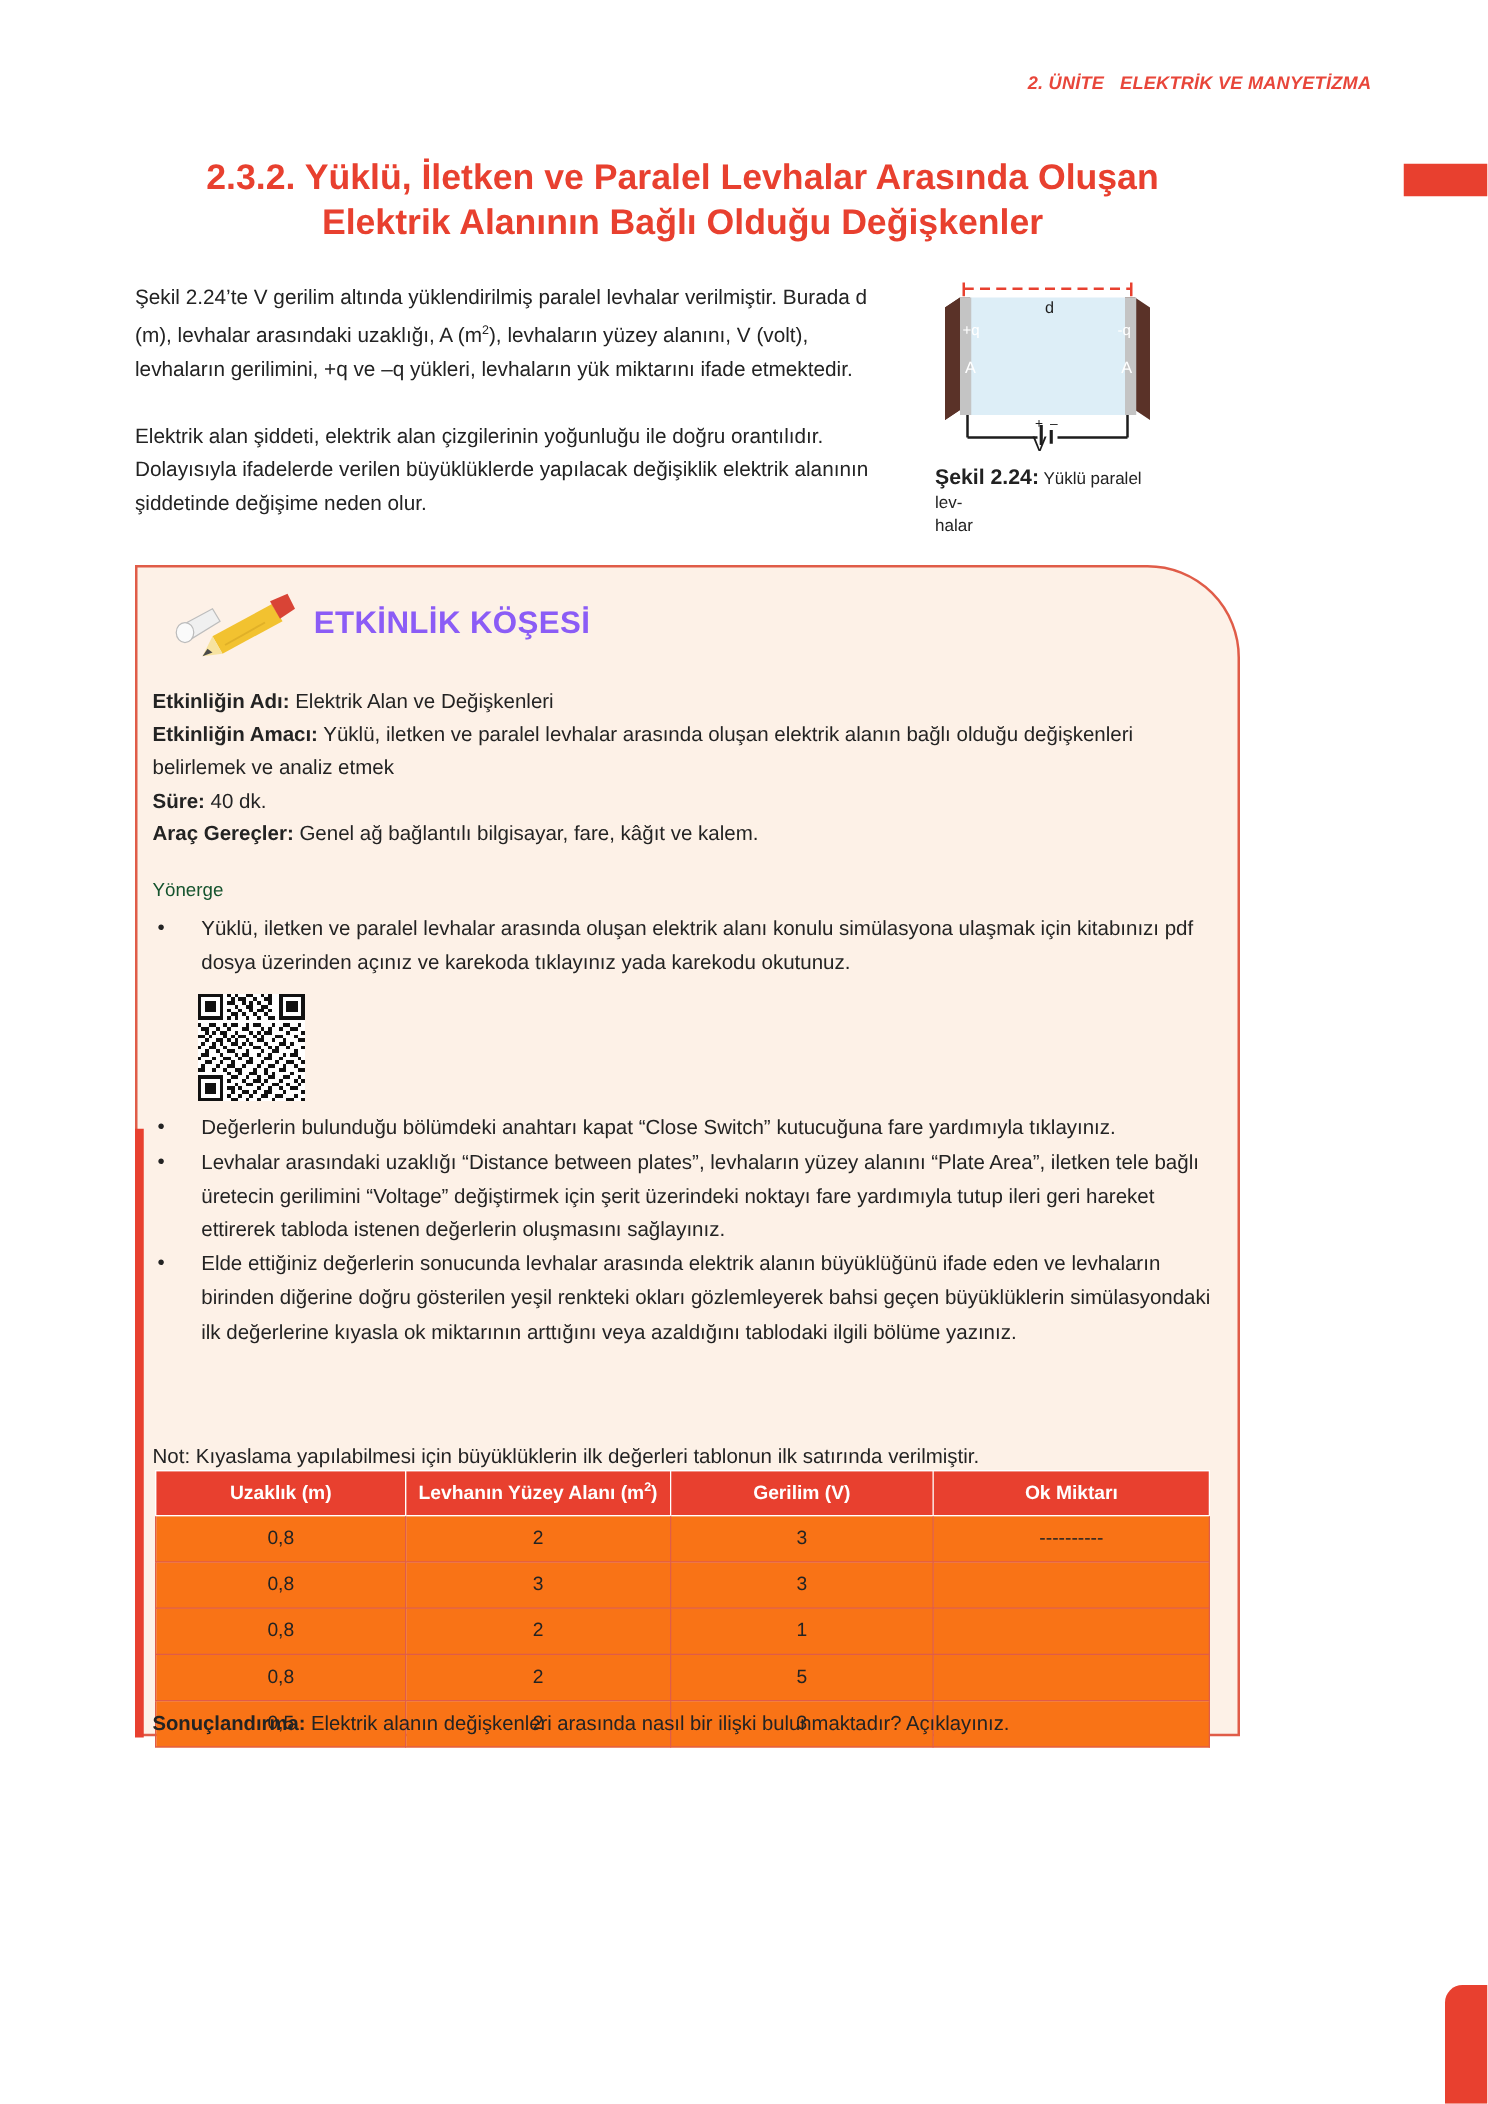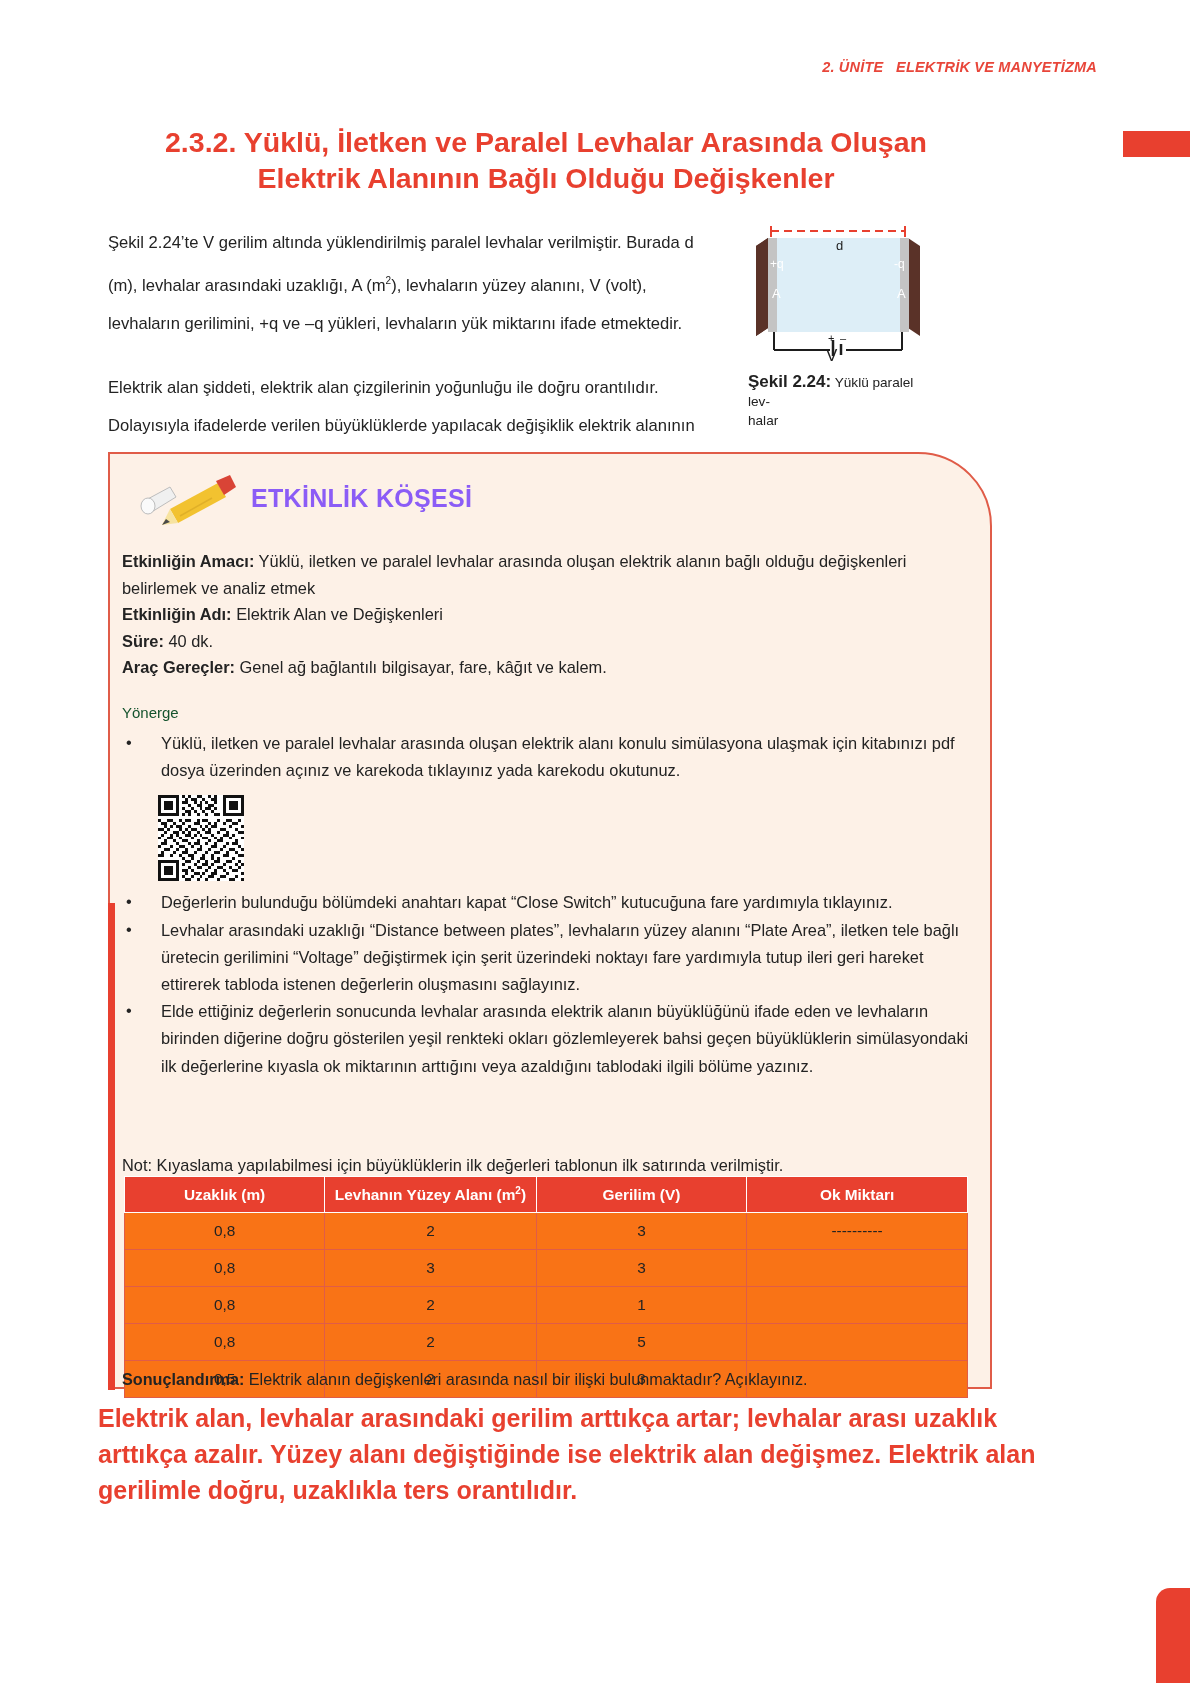--- a/index.html
+++ b/index.html
@@ -31,21 +31,21 @@
   
   .heading{
     position:absolute;left:96px;top:124px;width:900px;
     text-align:center;
     color:#e8402f;font-size:28.5px;font-weight:bold;line-height:36px;
   }
 
   
   .intro{
     position:absolute;left:108px;top:224px;width:595px;
-    font-size:16.6px;line-height:38px;color:#232323;
+    font-size:16.6px;line-height:27px;color:#232323;
   }
   .intro p{margin:0 0 26px 0;}
   sup{font-size:10px;vertical-align:super;}
 
   
   .figure{position:absolute;left:748px;top:216px;width:180px;height:140px;}
   .fig-caption{
     position:absolute;left:748px;top:372px;width:190px;
     font-size:13.6px;line-height:19px;color:#222;
   }
@@ -200,22 +200,22 @@
     <polygon points="30,36 78,10 86,24 38,50" fill="#f2c230"></polygon>
     <polygon points="30,36 38,50 22,52" fill="#f7e3a0"></polygon>
     <polygon points="22,52 26,46 30,49" fill="#4a4a4a"></polygon>
     <polygon points="76,8 90,2 96,14 84,22" fill="#d94436"></polygon>
     <polygon points="76,8 84,22 78,12" fill="#ef6a5a"></polygon>
     <line x1="40" y1="43" x2="72" y2="25" stroke="#e0b028" stroke-width="1.5"></line>
   </svg>
   <div class="act-title">ETKİNLİK KÖŞESİ</div>
 
   <div class="meta">
+    <div><b>Etkinliğin Adı:</b><span> Elektrik Alan ve Değişkenleri</span></div>
     <div><b>Etkinliğin Amacı:</b><span> Yüklü, iletken ve paralel levhalar arasında oluşan elektrik alanın bağlı olduğu değişkenleri belirlemek ve analiz etmek</span></div>
-    <div><b>Etkinliğin Adı:</b><span> Elektrik Alan ve Değişkenleri</span></div>
     <div><b>Süre:</b><span> 40 dk.</span></div>
     <div><b>Araç Gereçler:</b><span> Genel ağ bağlantılı bilgisayar, fare, kâğıt ve kalem.</span></div>
   </div>
 
   <div class="yonerge">Yönerge</div>
 
   <ul class="steps">
     <li style="margin-bottom:105px;">
       <span class="bul">•</span>
       <span>Yüklü, iletken ve paralel levhalar arasında oluşan elektrik alanı konulu simülasyona ulaşmak için kitabınızı pdf dosya üzerinden açınız ve karekoda tıklayınız yada karekodu okutunuz.</span>
@@ -486,15 +486,14 @@
         <td>3</td>
         <td></td>
       </tr>
     </tbody>
   </table>
 
   <div class="sonuc">
     <b>Sonuçlandırma:</b><span> Elektrik alanın değişkenleri arasında nasıl bir ilişki bulunmaktadır? Açıklayınız.</span>
   </div>
 
-  <div class="answer">Elektrik alan, levhalar arasındaki gerilim arttıkça artar; levhalar arası uzaklık arttıkça azalır. Yüzey alanı değiştiğinde ise elektrik alan değişmez. Elektrik alan gerilimle doğru, uzaklıkla ters orantılıdır.</div>
 
 </div>
 
 </body></html>

